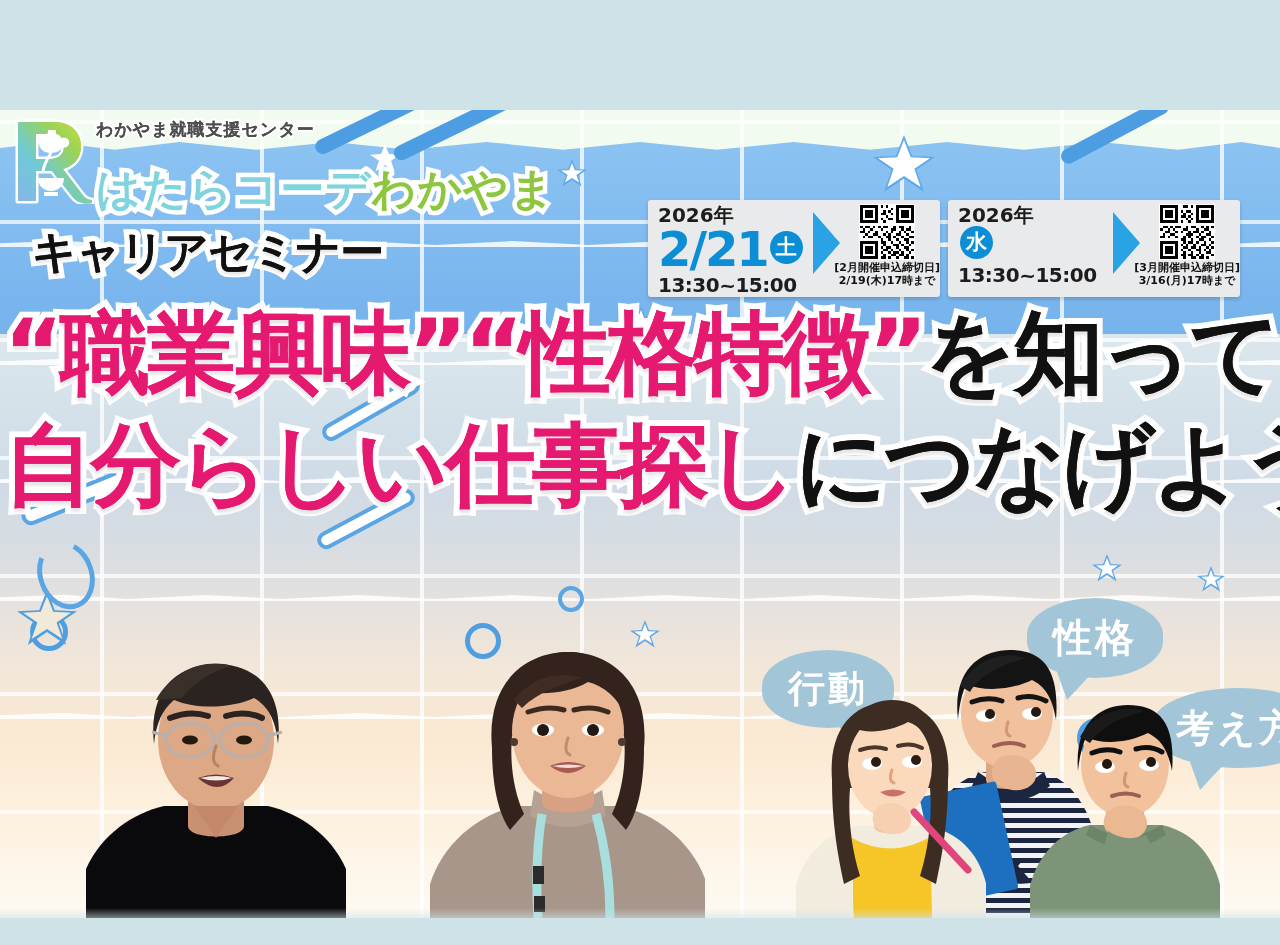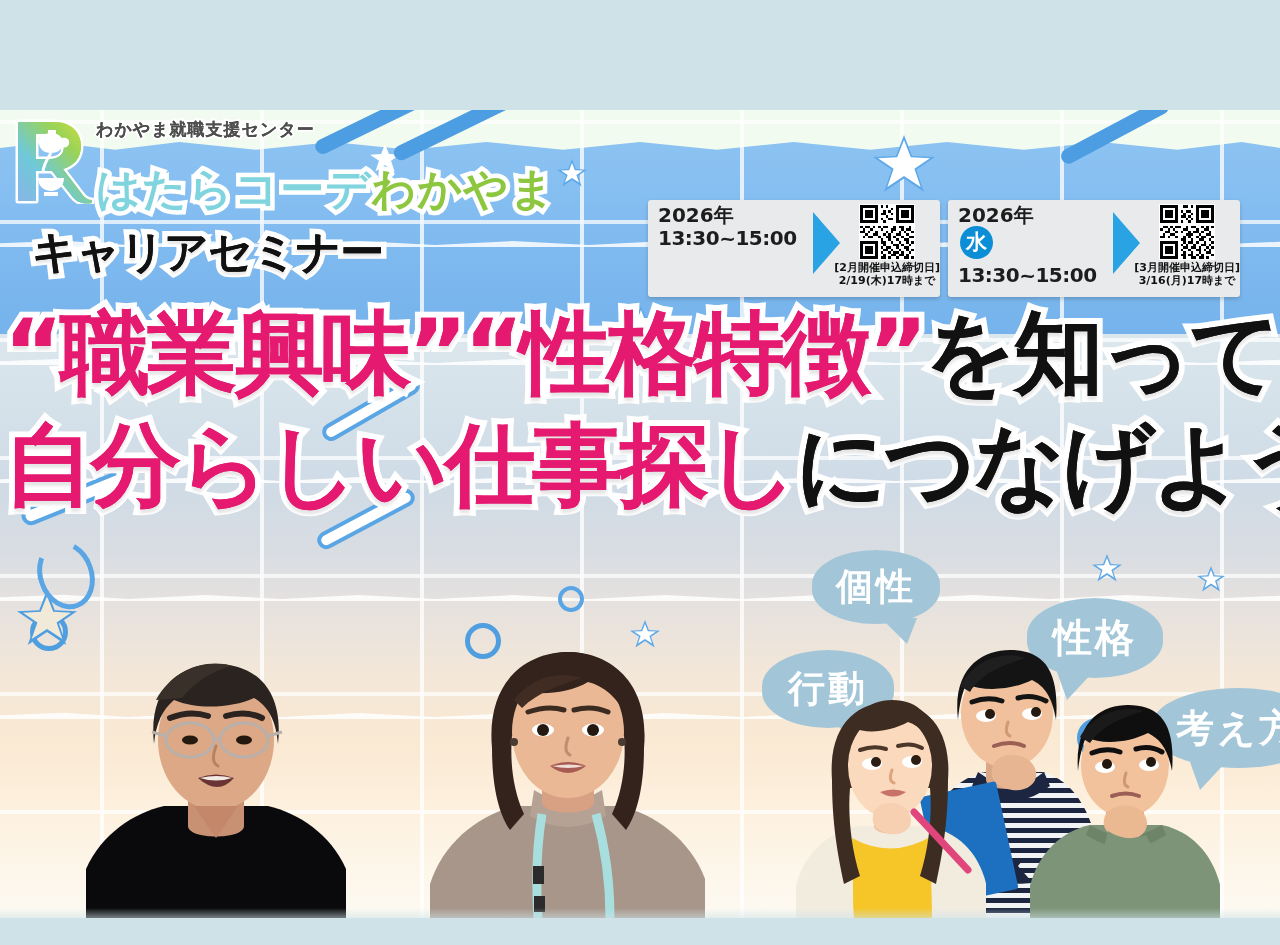--- a/index.html
+++ b/index.html
@@ -269,20 +269,24 @@
           <div class="logo-main fill">
             <span class="a">はたら</span><span class="a">コーデ</span><span class="b">わかやま</span>
           </div>
         </div>
       </div>
     </div>
 
     <div class="datebox" id="datebox-feb">
       <div class="db-left">
         <div class="db-year">2026年</div>
+        <div class="db-date">
+          <span>2/21</span>
+          <span class="db-dow">土</span>
+        </div>
         <div class="db-time">13:30~15:00</div>
         <div class="db-arrow"></div>
       </div>
       <div class="db-right">
         <div class="qr">
           <svg width="54" height="54" viewBox="0 0 21 21" shape-rendering="crispEdges">
             <rect width="21" height="21" fill="#fff"></rect>
             <g fill="#000">
               <rect x="0" y="0" width="7" height="1"></rect>
                 <rect x="0" y="6" width="7" height="1"></rect>
@@ -533,23 +537,20 @@
       <div class="hl-row" style="position:relative;height:112px;">
         <div class="hl-main" style="top:0">
           <span class="pk">自分らしい仕事探し</span><span class="bk">につなげよう</span>
         </div>
         <div class="hl-main fg" style="top:0">
           <span class="pk">自分らしい仕事探し</span><span class="bk">につなげよう</span>
         </div>
       </div>
     </div>
 
-    <div class="bubble bub-tail-br" style="left:812px;top:440px;width:128px;height:74px;font-size:37px;">
-      <span>個性</span>
-    </div>
 
     <div class="bubble bub-tail-bl" style="left:1027px;top:488px;width:136px;height:80px;font-size:39px;">
       <span>性格</span>
     </div>
 
     <div class="bubble bub-tail-br" style="left:762px;top:540px;width:132px;height:78px;font-size:37px;">
       <span>行動</span>
     </div>
 
     <div class="bubble bub-tail-bl" style="left:1152px;top:578px;width:172px;height:80px;font-size:38px;">

